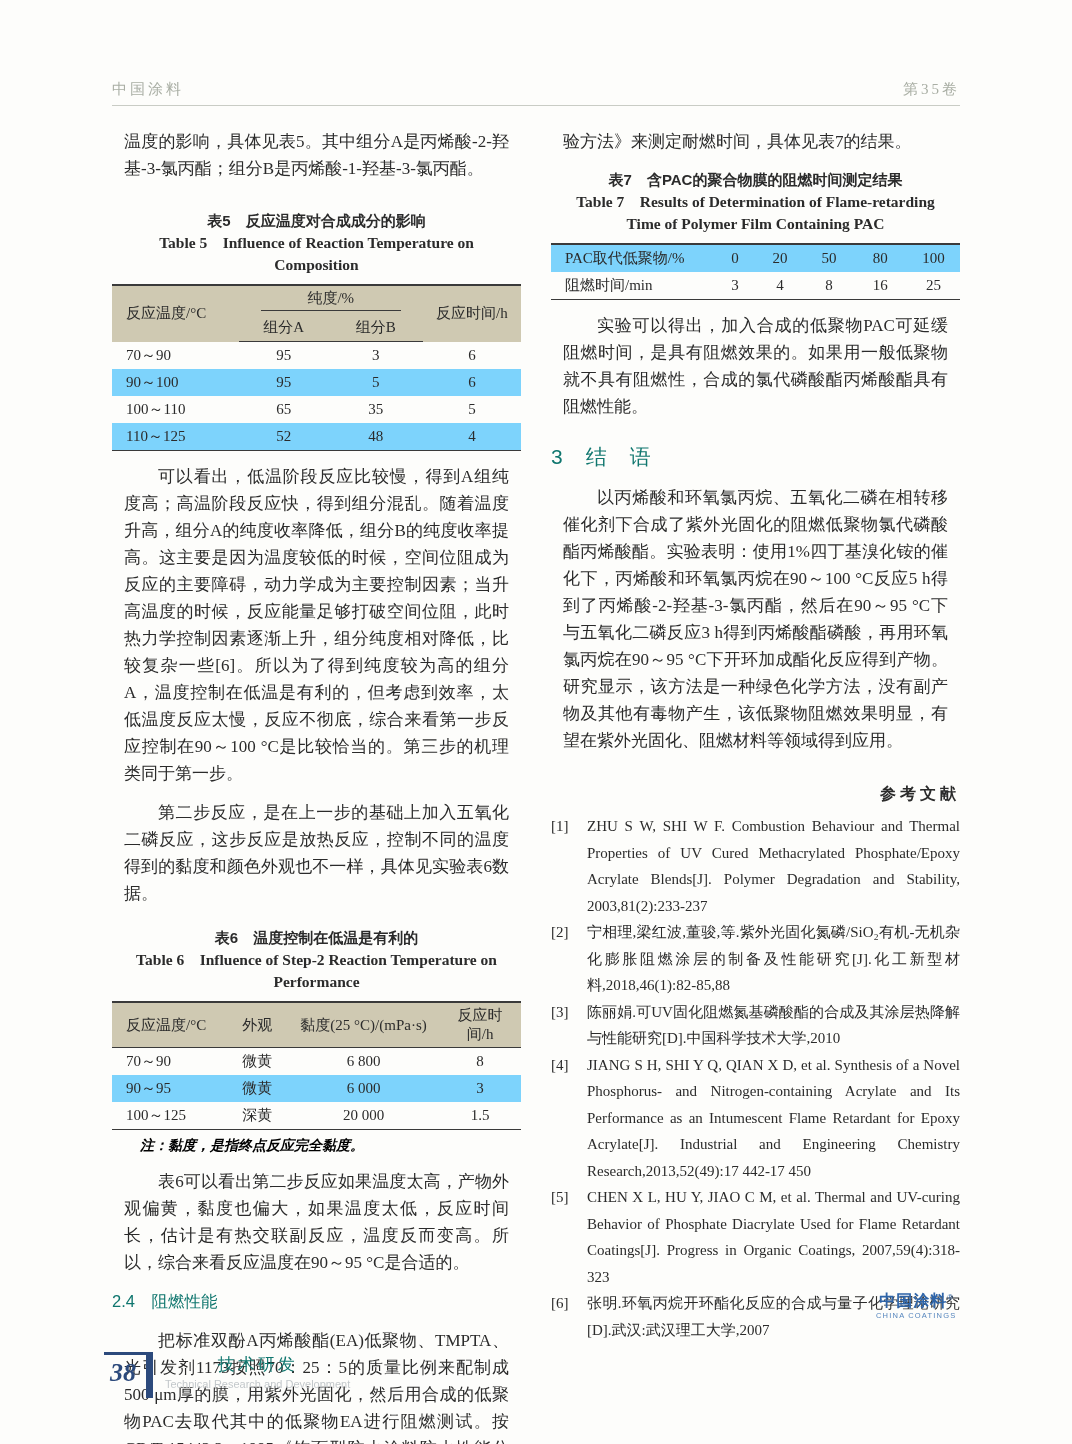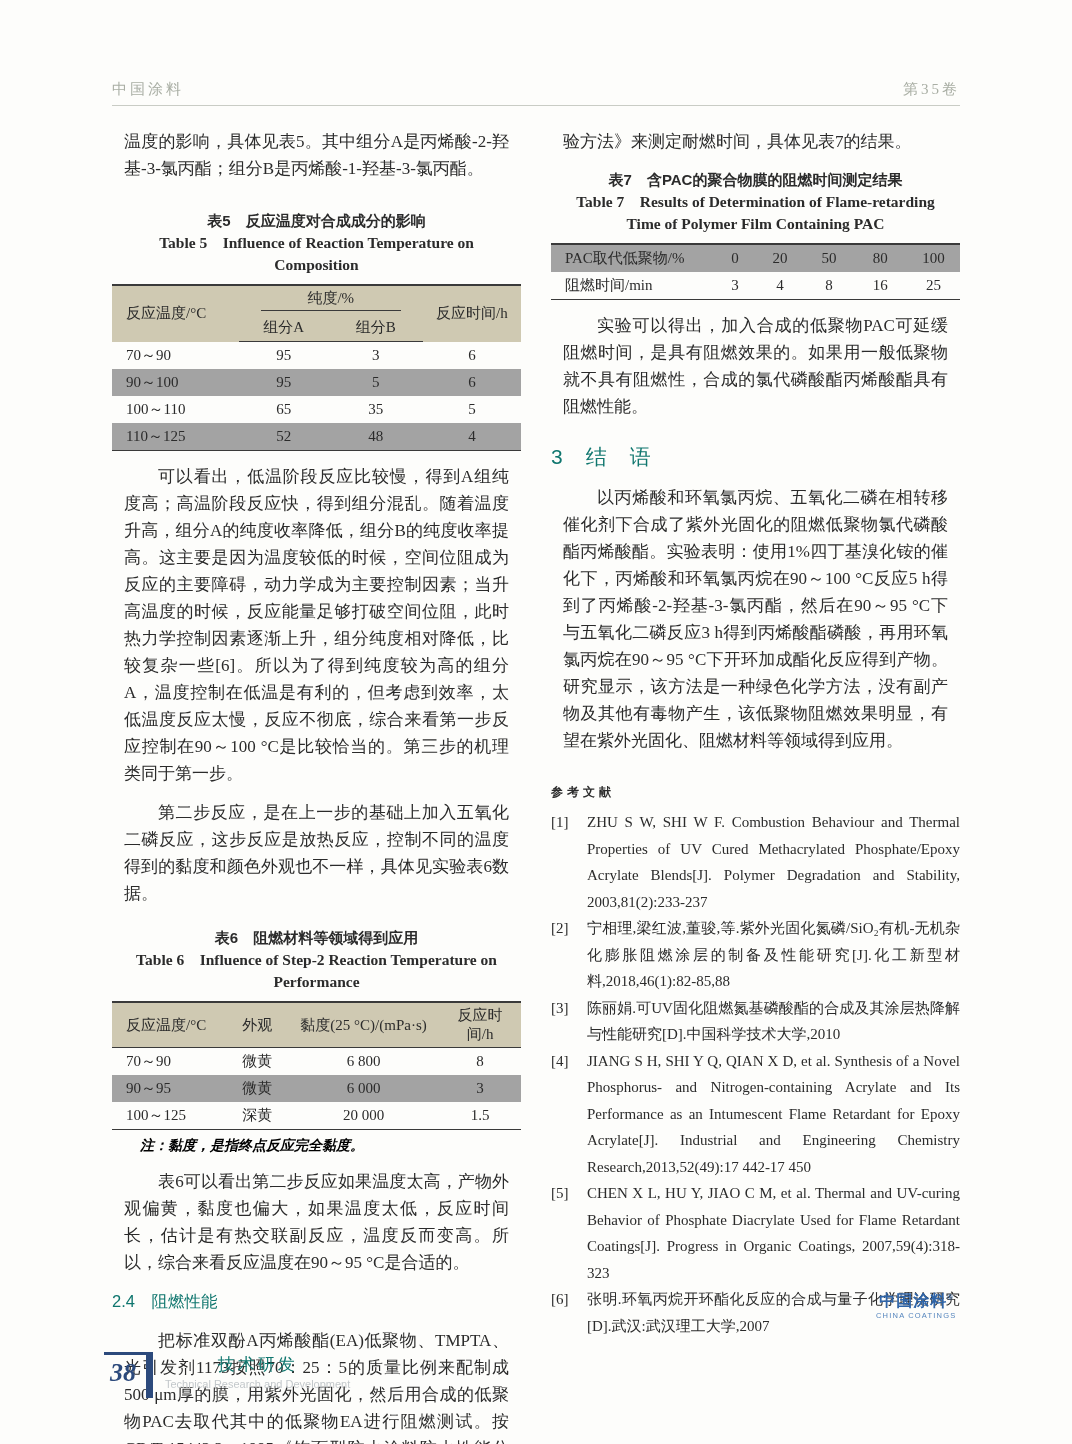--- a/index.html
+++ b/index.html
@@ -29,36 +29,36 @@
   p.noindent{text-indent:0;}
   .tbl-caption{text-align:center;font-weight:bold;margin-top:28px;}
   .cap-line{font-size:15.5px;line-height:22px;}
   .cap-cn{font-family:"Liberation Sans","DejaVu Sans",sans-serif;font-size:15px;}
   table{width:100%;border-collapse:collapse;font-size:15px;margin-top:8px;}
   table th,table td{font-weight:normal;padding:3px 6px;height:21px;}
   .t-top{border-top:2.5px solid #3a3a3a;}
   thead{background:#cfc9b2;}
   thead tr:last-child th{border-bottom:1.5px solid #3a3a3a;}
   tbody tr:last-child td{border-bottom:1.5px solid #3a3a3a;}
-  tr.alt{background:#a3a3a3;}
+  tr.alt{background:#7dd3fc;}
   .cell-l{text-align:left;padding-left:14px;}
   .cell-c{text-align:center;}
   th.purity div{border-bottom:1.5px solid #3a3a3a;margin:0 16px;padding-bottom:2px;}
   .tbl-note{
     font-size:14px;line-height:20px;color:#000000;font-style:italic;
     margin:6px 0 0 0;text-indent:2em;font-weight:bold;
   }
   .h-sec{
     color:#0f766e;font-weight:normal;margin:0;
     font-family:"Liberation Sans","DejaVu Sans",sans-serif;
   }
   .h-sub{font-size:16.5px;line-height:27px;margin-top:5px;}
   .h-big{font-size:21px;line-height:30px;margin:22px 0 10px 0;letter-spacing:1px;}
   .refs-title{
-    text-align:left;font-weight:bold;font-size:12px;margin:30px 0 8px 0;
+    text-align:right;font-weight:bold;font-size:16px;margin:30px 0 8px 0;
     font-family:"Liberation Sans","DejaVu Sans",sans-serif;letter-spacing:4px;
   }
   .ref{display:flex;font-size:15px;line-height:26.5px;}
   .ref-num{width:36px;flex-shrink:0;}
   .ref-text{flex:1;text-align:justify;}
   .mt14{margin-top:14px;}
   .mt20{margin-top:20px;}
   .mt26{margin-top:26px;}
   .mt42{margin-top:42px;}
   .logo{
@@ -145,21 +145,21 @@
           <td class="cell-c">48</td>
           <td class="cell-c">4</td>
         </tr>
       </tbody>
     </table>
 
     <p class="body mt26">可以看出，低温阶段反应比较慢，得到A组纯度高；高温阶段反应快，得到组分混乱。随着温度升高，组分A的纯度收率降低，组分B的纯度收率提高。这主要是因为温度较低的时候，空间位阻成为反应的主要障碍，动力学成为主要控制因素；当升高温度的时候，反应能量足够打破空间位阻，此时热力学控制因素逐渐上升，组分纯度相对降低，比较复杂一些[6]。所以为了得到纯度较为高的组分A，温度控制在低温是有利的，但考虑到效率，太低温度反应太慢，反应不彻底，综合来看第一步反应控制在90～100 °C是比较恰当的。第三步的机理类同于第一步。</p>
     <p class="body">第二步反应，是在上一步的基础上加入五氧化二磷反应，这步反应是放热反应，控制不同的温度得到的黏度和颜色外观也不一样，具体见实验表6数据。</p>
 
     <div class="tbl-caption mt20">
-      <div class="cap-line cap-cn">表6　阻燃材料等领域得到应用</div>
+      <div class="cap-line cap-cn">表6　温度控制在低温是有利的</div>
       <div class="cap-line">Table 6　Influence of Step-2 Reaction Temperature on</div>
       <div class="cap-line">Performance</div>
     </div>
 
     <table class="t-top">
       <colgroup>
           <col style="width:28%">
           <col style="width:15%">
           <col style="width:37%">
           <col style="width:20%">

